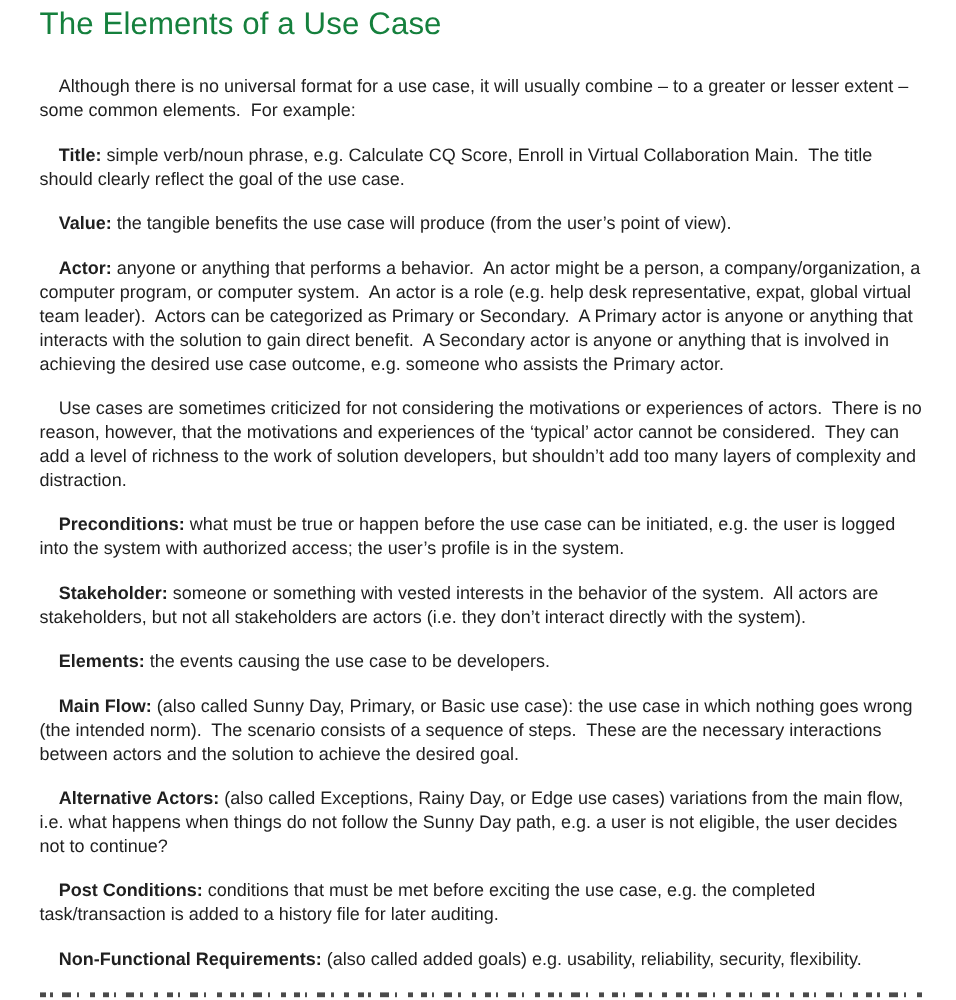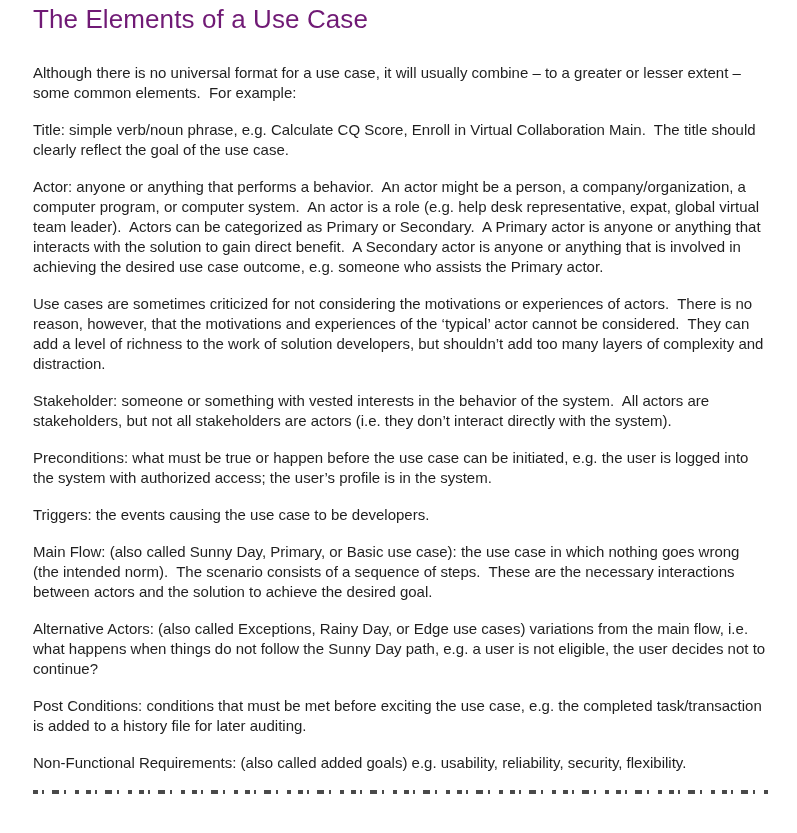--- a/index.html
+++ b/index.html
@@ -16,34 +16,35 @@
   }
   .page {
     padding: 3px 28px 0 33px;
   }
   .page-title {
     font-size: 26px;
     font-weight: 400;
     line-height: 32px;
     margin: 0 0 28px 0;
     letter-spacing: 0.1px;
-    color: #701a75;
+    color: #15803d;
   }
   .para {
     font-size: 15px;
     line-height: 20px;
     margin: 0 0 17px 0;
     max-width: 738px;
   }
   .para .para-text,
   .para .para-label {
     white-space: pre-wrap;
   }
   .para .para-label {
-    font-weight: 400;
+    font-weight: 700;
+    margin-left: 16px;
   }
   
   .clipped-line {
     height: 4px;
     max-width: 752px;
     margin-top: 4px;
     background: repeating-linear-gradient(
       90deg,
       #2a2a2a 0 5px, transparent 5px 9px,
       #2a2a2a 9px 11px, transparent 11px 19px,
@@ -57,30 +58,31 @@
 </head>
 <body>
 
 <main class="page">
   <h1 class="page-title">The Elements of a Use Case</h1>
 
   <p class="para"><strong class="para-label"></strong><span class="para-text">Although there is no universal format for a use case, it will usually combine – to a greater or lesser extent – some common elements.  For example:</span></p>
 
   <p class="para"><strong class="para-label">Title:</strong><span class="para-text"> simple verb/noun phrase, e.g. Calculate CQ Score, Enroll in Virtual Collaboration Main.  The title should clearly reflect the goal of the use case.</span></p>
 
+  <p class="para"><strong class="para-label">Value:</strong><span class="para-text"> the tangible benefits the use case will produce (from the user’s point of view).</span></p>
 
   <p class="para"><strong class="para-label">Actor:</strong><span class="para-text"> anyone or anything that performs a behavior.  An actor might be a person, a company/organization, a computer program, or computer system.  An actor is a role (e.g. help desk representative, expat, global virtual team leader).  Actors can be categorized as Primary or Secondary.  A Primary actor is anyone or anything that interacts with the solution to gain direct benefit.  A Secondary actor is anyone or anything that is involved in achieving the desired use case outcome, e.g. someone who assists the Primary actor.</span></p>
 
   <p class="para"><strong class="para-label"></strong><span class="para-text">Use cases are sometimes criticized for not considering the motivations or experiences of actors.  There is no reason, however, that the motivations and experiences of the ‘typical’ actor cannot be considered.  They can add a level of richness to the work of solution developers, but shouldn’t add too many layers of complexity and distraction.</span></p>
 
+  <p class="para"><strong class="para-label">Preconditions:</strong><span class="para-text"> what must be true or happen before the use case can be initiated, e.g. the user is logged into the system with authorized access; the user’s profile is in the system.</span></p>
+
   <p class="para"><strong class="para-label">Stakeholder:</strong><span class="para-text"> someone or something with vested interests in the behavior of the system.  All actors are stakeholders, but not all stakeholders are actors (i.e. they don’t interact directly with the system).</span></p>
 
-  <p class="para"><strong class="para-label">Preconditions:</strong><span class="para-text"> what must be true or happen before the use case can be initiated, e.g. the user is logged into the system with authorized access; the user’s profile is in the system.</span></p>
-
-  <p class="para"><strong class="para-label">Triggers:</strong><span class="para-text"> the events causing the use case to be developers.</span></p>
+  <p class="para"><strong class="para-label">Elements:</strong><span class="para-text"> the events causing the use case to be developers.</span></p>
 
   <p class="para"><strong class="para-label">Main Flow:</strong><span class="para-text"> (also called Sunny Day, Primary, or Basic use case): the use case in which nothing goes wrong (the intended norm).  The scenario consists of a sequence of steps.  These are the necessary interactions between actors and the solution to achieve the desired goal.</span></p>
 
   <p class="para"><strong class="para-label">Alternative Actors:</strong><span class="para-text"> (also called Exceptions, Rainy Day, or Edge use cases) variations from the main flow, i.e. what happens when things do not follow the Sunny Day path, e.g. a user is not eligible, the user decides not to continue?</span></p>
 
   <p class="para"><strong class="para-label">Post Conditions:</strong><span class="para-text"> conditions that must be met before exciting the use case, e.g. the completed task/transaction is added to a history file for later auditing.</span></p>
 
   <p class="para"><strong class="para-label">Non-Functional Requirements:</strong><span class="para-text"> (also called added goals) e.g. usability, reliability, security, flexibility.</span></p>
 
   <div class="clipped-line"></div>

